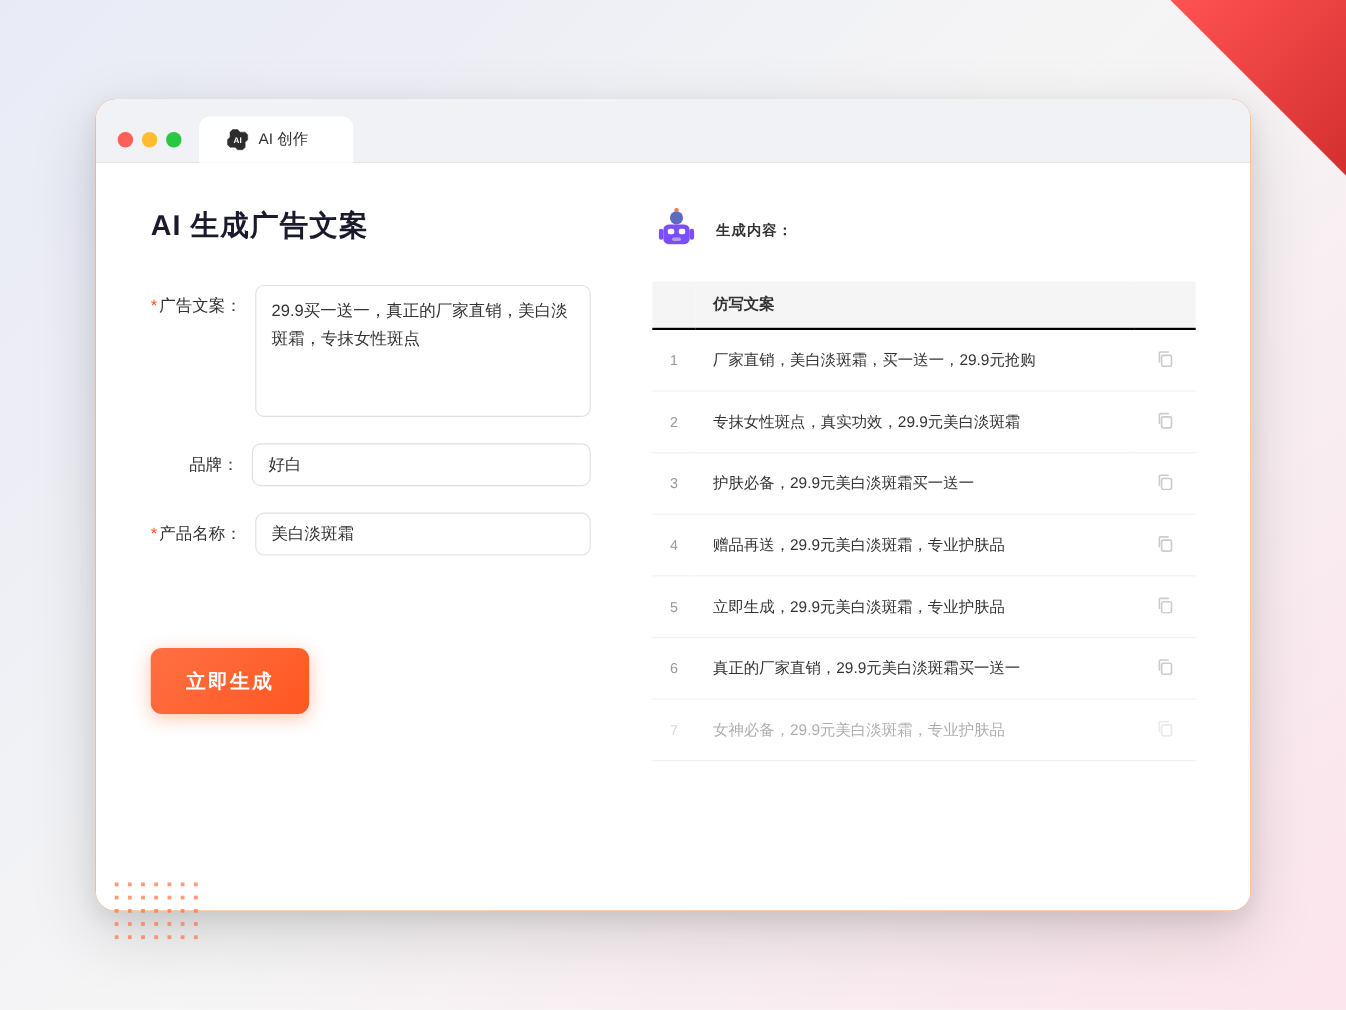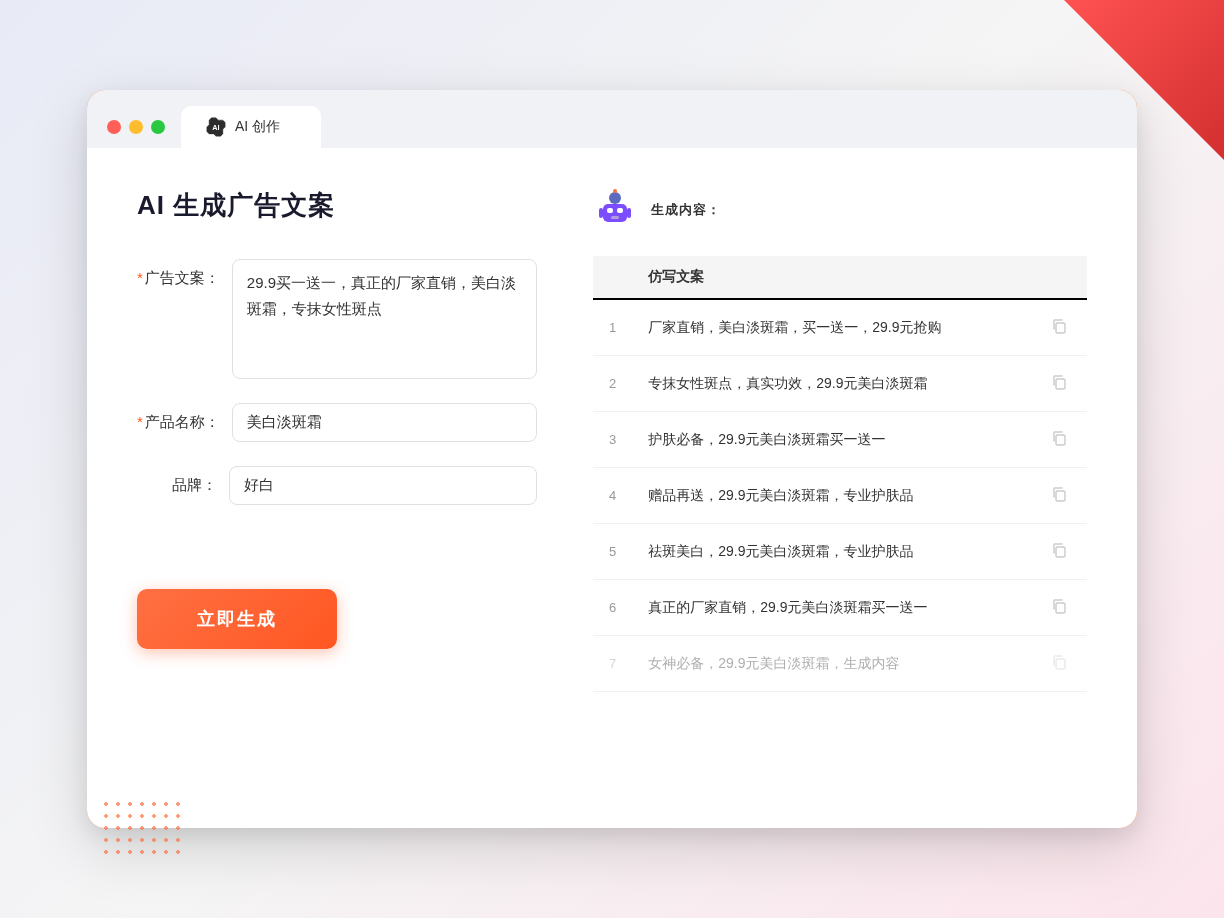--- a/index.html
+++ b/index.html
@@ -153,21 +153,21 @@
       height: 120px;
       line-height: 1.7;
     }
 
     .generate-btn {
       margin-top: 60px;
       background: linear-gradient(135deg, #ff7043, #ff5722);
       color: white;
       border: none;
       border-radius: 10px;
-      padding: 18px 60px;
+      padding: 18px 32px;
       font-size: 18px;
       font-weight: 600;
       cursor: pointer;
       letter-spacing: 2px;
       box-shadow: 0 4px 16px rgba(255,87,34,0.35);
       font-family: inherit;
     }
 
     
     .right-panel {
@@ -277,30 +277,30 @@
       
       <div class="form-row">
         <label class="form-label">
           <span class="required-star">*</span><span>广告文案：</span>
         </label>
         <textarea class="form-input" style="">29.9买一送一，真正的厂家直销，美白淡斑霜，专抹女性斑点</textarea>
       </div>
 
       
       <div class="form-row">
+        <label class="form-label">品牌：</label>
+        <input type="text" class="form-input" value="好白" style="">
+      </div>
+
+      
+      <div class="form-row">
         <label class="form-label">
           <span class="required-star">*</span><span>产品名称：</span>
         </label>
         <input type="text" class="form-input" value="美白淡斑霜" style="">
-      </div>
-
-      
-      <div class="form-row">
-        <label class="form-label">品牌：</label>
-        <input type="text" class="form-input" value="好白" style="">
       </div>
 
       <button class="generate-btn">立即生成</button>
     </div>
 
     <div class="right-panel">
       <div class="result-header">
 
         <svg class="robot-icon" viewBox="0 0 44 44" xmlns="http://www.w3.org/2000/svg">
           <circle cx="22" cy="10" r="6" fill="#5c6bc0"></circle>
@@ -354,37 +354,37 @@
             <tr>
               <td class="row-num">4</td>
               <td>赠品再送，29.9元美白淡斑霜，专业护肤品</td>
               <td class="copy-icon"><button class="copy-btn"><svg width="16" height="16" viewBox="0 0 16 16" fill="none">
                     <rect x="5" y="5" width="9" height="10" rx="1.5" stroke="#ccc" stroke-width="1.5"></rect>
                     <path d="M3 11V3a1 1 0 011-1h7" stroke="#ccc" stroke-width="1.5" stroke-linecap="round"></path>
                   </svg></button></td>
             </tr>
             <tr>
               <td class="row-num">5</td>
-              <td>祛斑美白，29.9元美白淡斑霜，专业护肤品</td>
+              <td>立即生成，29.9元美白淡斑霜，专业护肤品</td>
               <td class="copy-icon"><button class="copy-btn"><svg width="16" height="16" viewBox="0 0 16 16" fill="none">
                     <rect x="5" y="5" width="9" height="10" rx="1.5" stroke="#ccc" stroke-width="1.5"></rect>
                     <path d="M3 11V3a1 1 0 011-1h7" stroke="#ccc" stroke-width="1.5" stroke-linecap="round"></path>
                   </svg></button></td>
             </tr>
             <tr>
               <td class="row-num">6</td>
               <td>真正的厂家直销，29.9元美白淡斑霜买一送一</td>
               <td class="copy-icon"><button class="copy-btn"><svg width="16" height="16" viewBox="0 0 16 16" fill="none">
                     <rect x="5" y="5" width="9" height="10" rx="1.5" stroke="#ccc" stroke-width="1.5"></rect>
                     <path d="M3 11V3a1 1 0 011-1h7" stroke="#ccc" stroke-width="1.5" stroke-linecap="round"></path>
                   </svg></button></td>
             </tr>
             <tr style="opacity: 0.4;">
               <td class="row-num">7</td>
-              <td>女神必备，29.9元美白淡斑霜，生成内容</td>
+              <td>女神必备，29.9元美白淡斑霜，专业护肤品</td>
               <td class="copy-icon"><button class="copy-btn"><svg width="16" height="16" viewBox="0 0 16 16" fill="none">
                     <rect x="5" y="5" width="9" height="10" rx="1.5" stroke="#ccc" stroke-width="1.5"></rect>
                     <path d="M3 11V3a1 1 0 011-1h7" stroke="#ccc" stroke-width="1.5" stroke-linecap="round"></path>
                   </svg></button></td>
             </tr>
           </tbody>
       </table>
     </div>
 
   </div>

